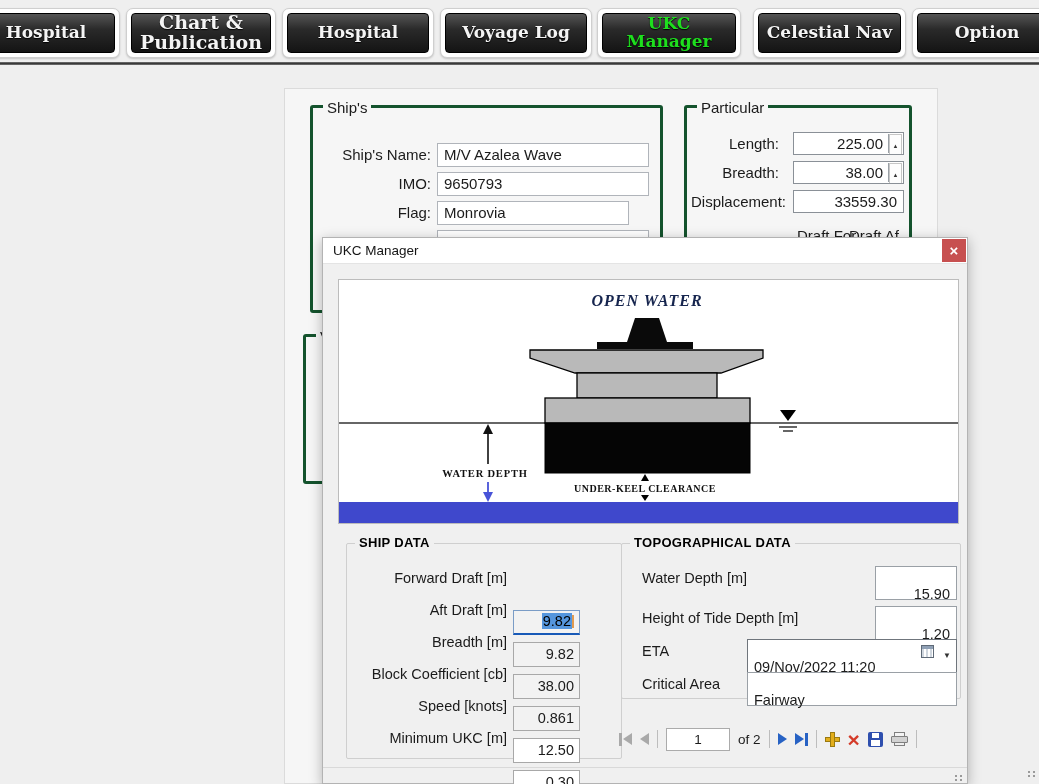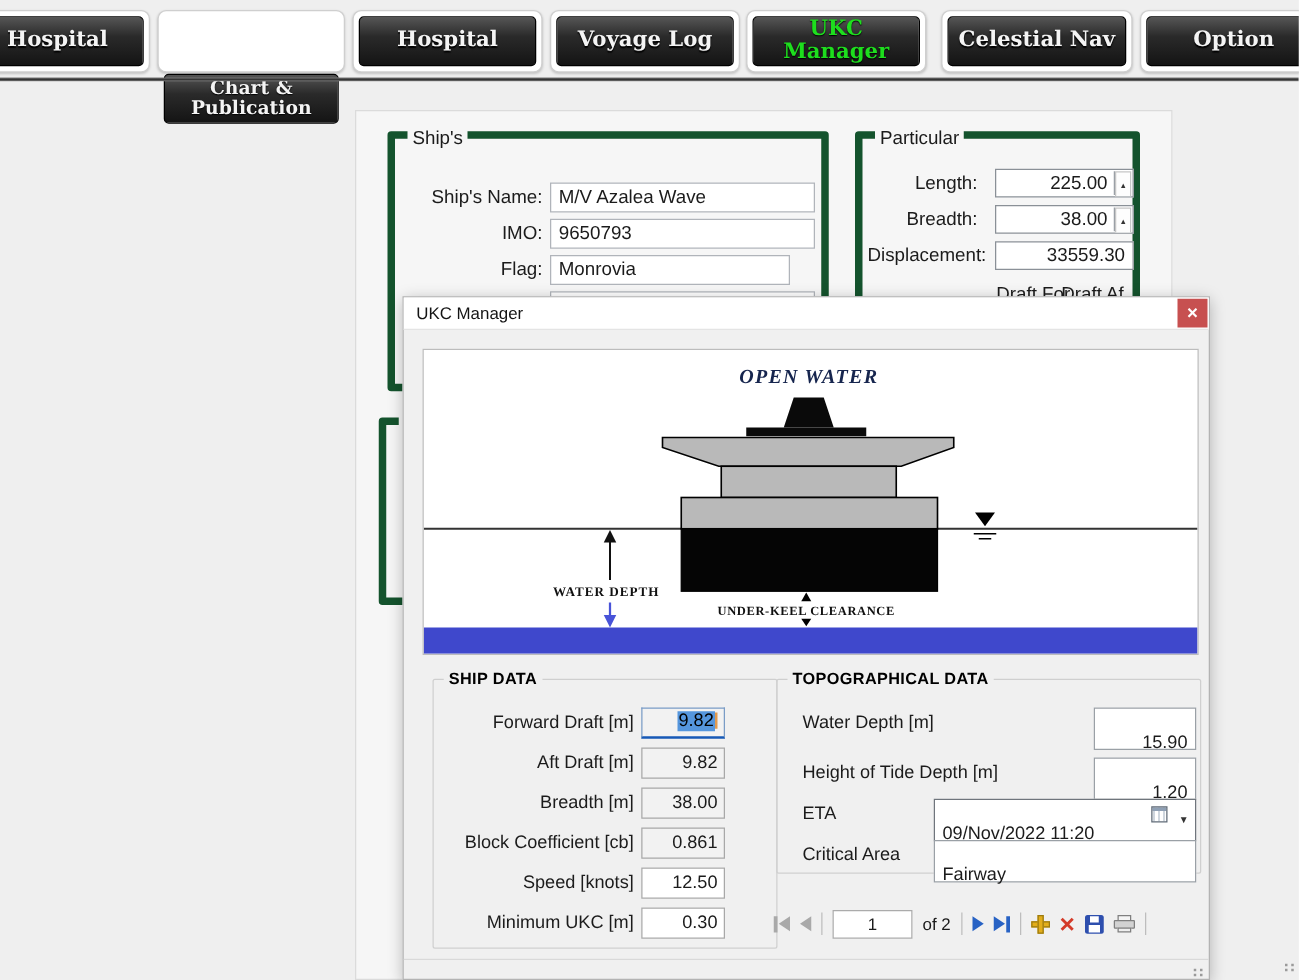--- a/index.html
+++ b/index.html
@@ -7,46 +7,46 @@
   body { position:relative; background:#efefef; font-family:"Liberation Sans", sans-serif; color:#1b1b1b; }
   .abs { position:absolute; }
 
   
   .nav-wrap { position:absolute; top:8px; height:50px; background:#ffffff; border:1px solid #cfcfcf; border-radius:7px; padding:4px; box-shadow:0 1px 2px rgba(0,0,0,.18); }
   .nav-btn { width:100%; height:100%; border:1px solid #000; border-radius:4px;
     background:linear-gradient(180deg,#555 0%,#2a2a2a 40%,#141414 100%);
     color:#f4f4f4; font-family:"DejaVu Serif", serif; font-weight:bold; font-size:17px;
     display:flex; align-items:center; justify-content:center; text-align:center; line-height:1.05; cursor:pointer;
     text-shadow:0 1px 1px #000; }
-  .nav-btn.small { font-size:15px;margin-top:46px; }
+  .nav-btn.small { font-size:19px; }
   .nav-btn.active { color:#1ede1e; }
   .nav-underline { position:absolute; left:0; top:62px; width:1039px; height:3px;
     background:linear-gradient(180deg,#777 0%,#2e2e2e 60%,#8a8a8a 100%); }
 
   
   .panel { position:absolute; left:284px; top:88px; width:654px; height:696px; background:#f6f6f6; border:1px solid #dbdbdb; }
-  .groupbox { position:absolute; border:6px solid #14532d; border-radius:3px; }
+  .groupbox { position:absolute; border:3px solid #14532d; border-radius:3px; }
   .gb-label { position:absolute; top:-9px; left:10px; padding:0 4px; font-size:15px; background:#f6f6f6; color:#1b1b1b; white-space:nowrap; }
   .frow-label { position:absolute; font-size:15px; text-align:right; line-height:24px; white-space:nowrap; }
   .tb { position:absolute; background:#fff; border:1px solid #b0b4ba; font-size:15px; line-height:22px; padding:0 6px; white-space:nowrap; overflow:hidden; }
   .tb.num { text-align:right; border-color:#8a9097; }
   .spin { position:absolute; right:1px; top:1px; bottom:1px; width:14px; background:#f0f0f0; border-left:1px solid #9aa0a6; display:flex; flex-direction:column; }
   .spin b { flex:1; display:flex; align-items:center; justify-content:center; font-size:6px; color:#333; border:1px solid #c6c6c6; background:#fdfdfd; }
 
   
   .dialog { position:absolute; left:322px; top:237px; width:646px; height:547px; background:#f0f0f0; border:1px solid #b3b3b3; box-shadow:0 3px 12px rgba(0,0,0,.28); z-index:10; }
   .titlebar { position:absolute; left:0; top:0; right:0; height:26px; background:#ffffff; border-bottom:1px solid #e4e4e4; }
   .title { position:absolute; left:10px; top:0; line-height:26px; font-size:13.5px; color:#141414; }
   .close-btn { position:absolute; top:1px; right:1px; width:24px; height:23px; background:#c75050; color:#fff; border:none; font-size:15px; font-weight:bold; line-height:21px; text-align:center; cursor:pointer; }
   .diagram { position:absolute; left:15px; top:41px; width:621px; height:245px; background:#fff; border:1px solid #bcbcbc; }
 
   .dlg-group { position:absolute; border:1px solid #cfcfcf; border-radius:2px; }
   .dlg-group > .gtitle { position:absolute; top:-9px; left:8px; padding:0 4px; background:#f0f0f0; font-size:13px; font-weight:bold; letter-spacing:.3px; color:#000; white-space:nowrap; }
   .sd-label { position:absolute; left:2px; width:158px; text-align:right; font-size:14.5px; line-height:25px; white-space:nowrap; }
-  .sd-input { position:absolute; left:166px; width:67px; height:25px; border:1px solid #a8a8a8; background:#f2f2f2; font-size:14.5px; line-height:23px; text-align:right; padding:0 5px; }
+  .sd-input { position:absolute; left:166px; width:67px; height:25px; border:1px solid #a8a8a8; background:#f2f2f2; font-size:14.5px; line-height:23px; text-align:right; padding:0 5px;margin-top:44px; }
   .sd-input.white { background:#fff; }
   .sd-input.focused { border-color:#7a9cc6; border-bottom:2px solid #1759b7; line-height:21px; }
   .sel { background:#5596dd; color:#000; padding:0 1px; }
   .caret { display:inline-block; width:2px; height:13px; background:#e09a50; vertical-align:-2px; }
 
   .tp-label { position:absolute; text-align:left; font-size:14.5px; line-height:25px; white-space:nowrap; }
   .tp-input { position:absolute; height:25px; background:#fff; border:1px solid #9aa0a6; font-size:14.5px; line-height:23px; padding:16px 6px; }
   .tp-input.num { text-align:right; }
   .eta-ic { position:absolute; right:22px; top:5px; width:13px; height:13px; border:1px solid #5f6a77; background:
       linear-gradient(#8fa0b5 0 3px, transparent 3px),

